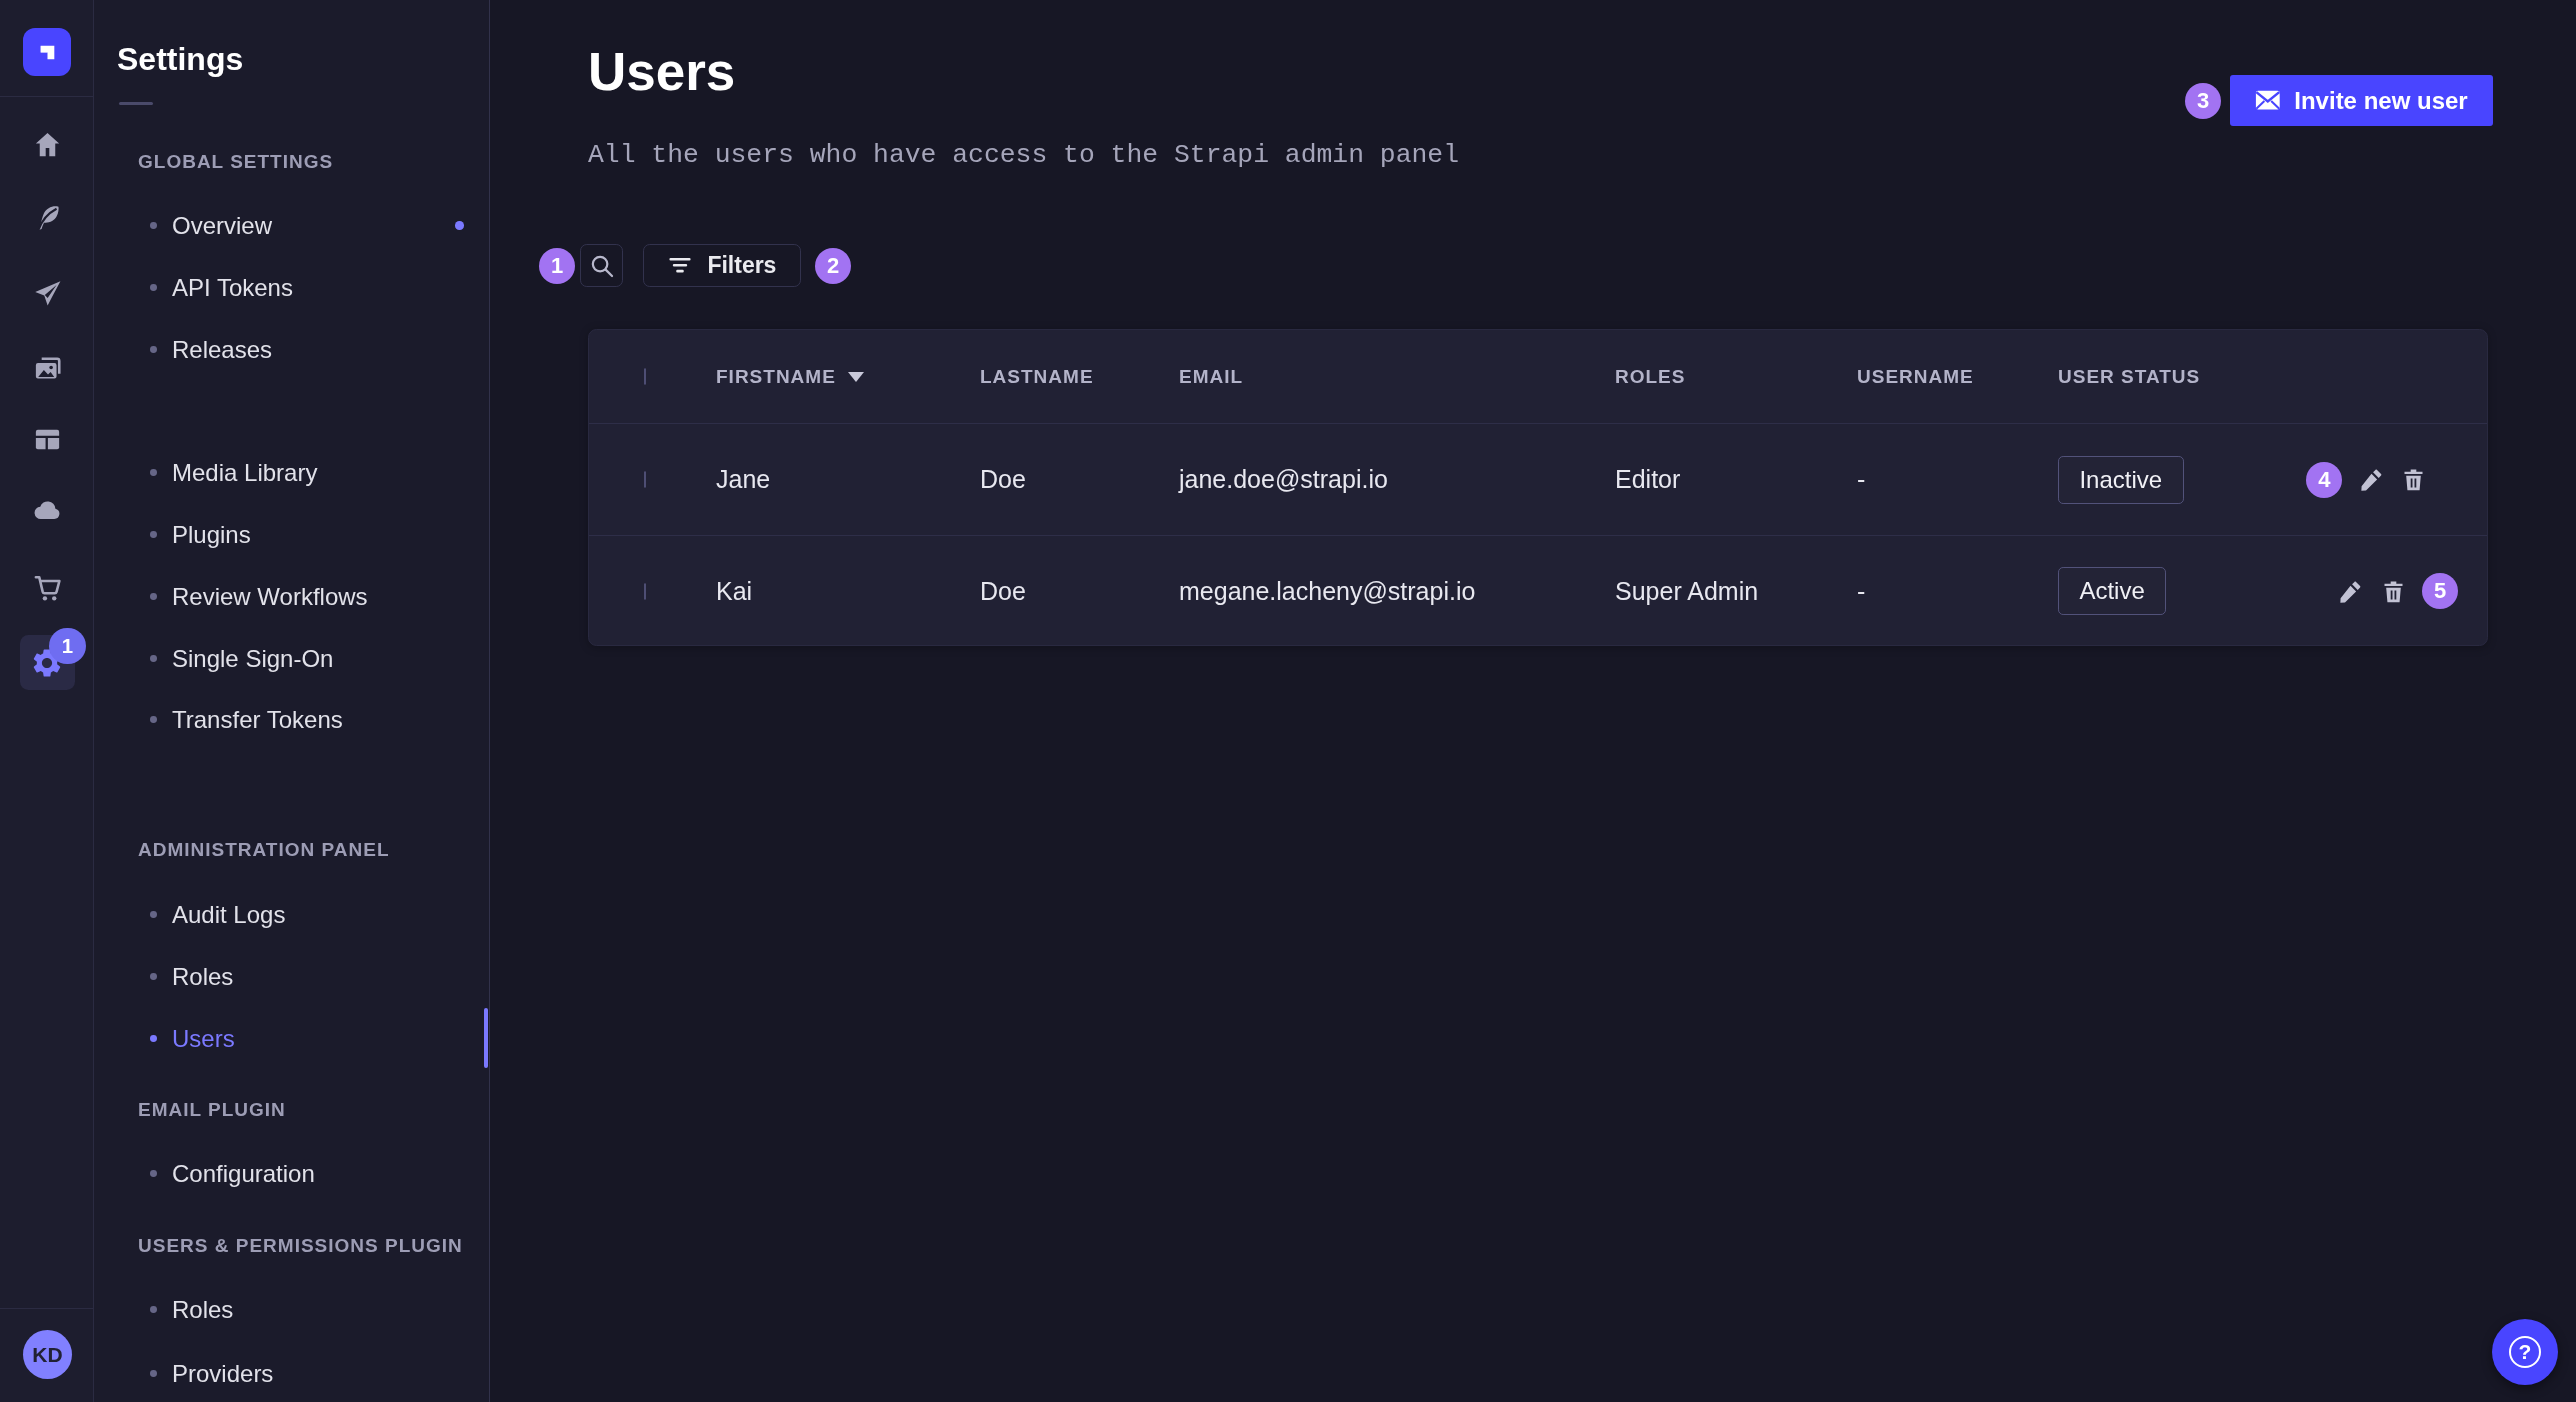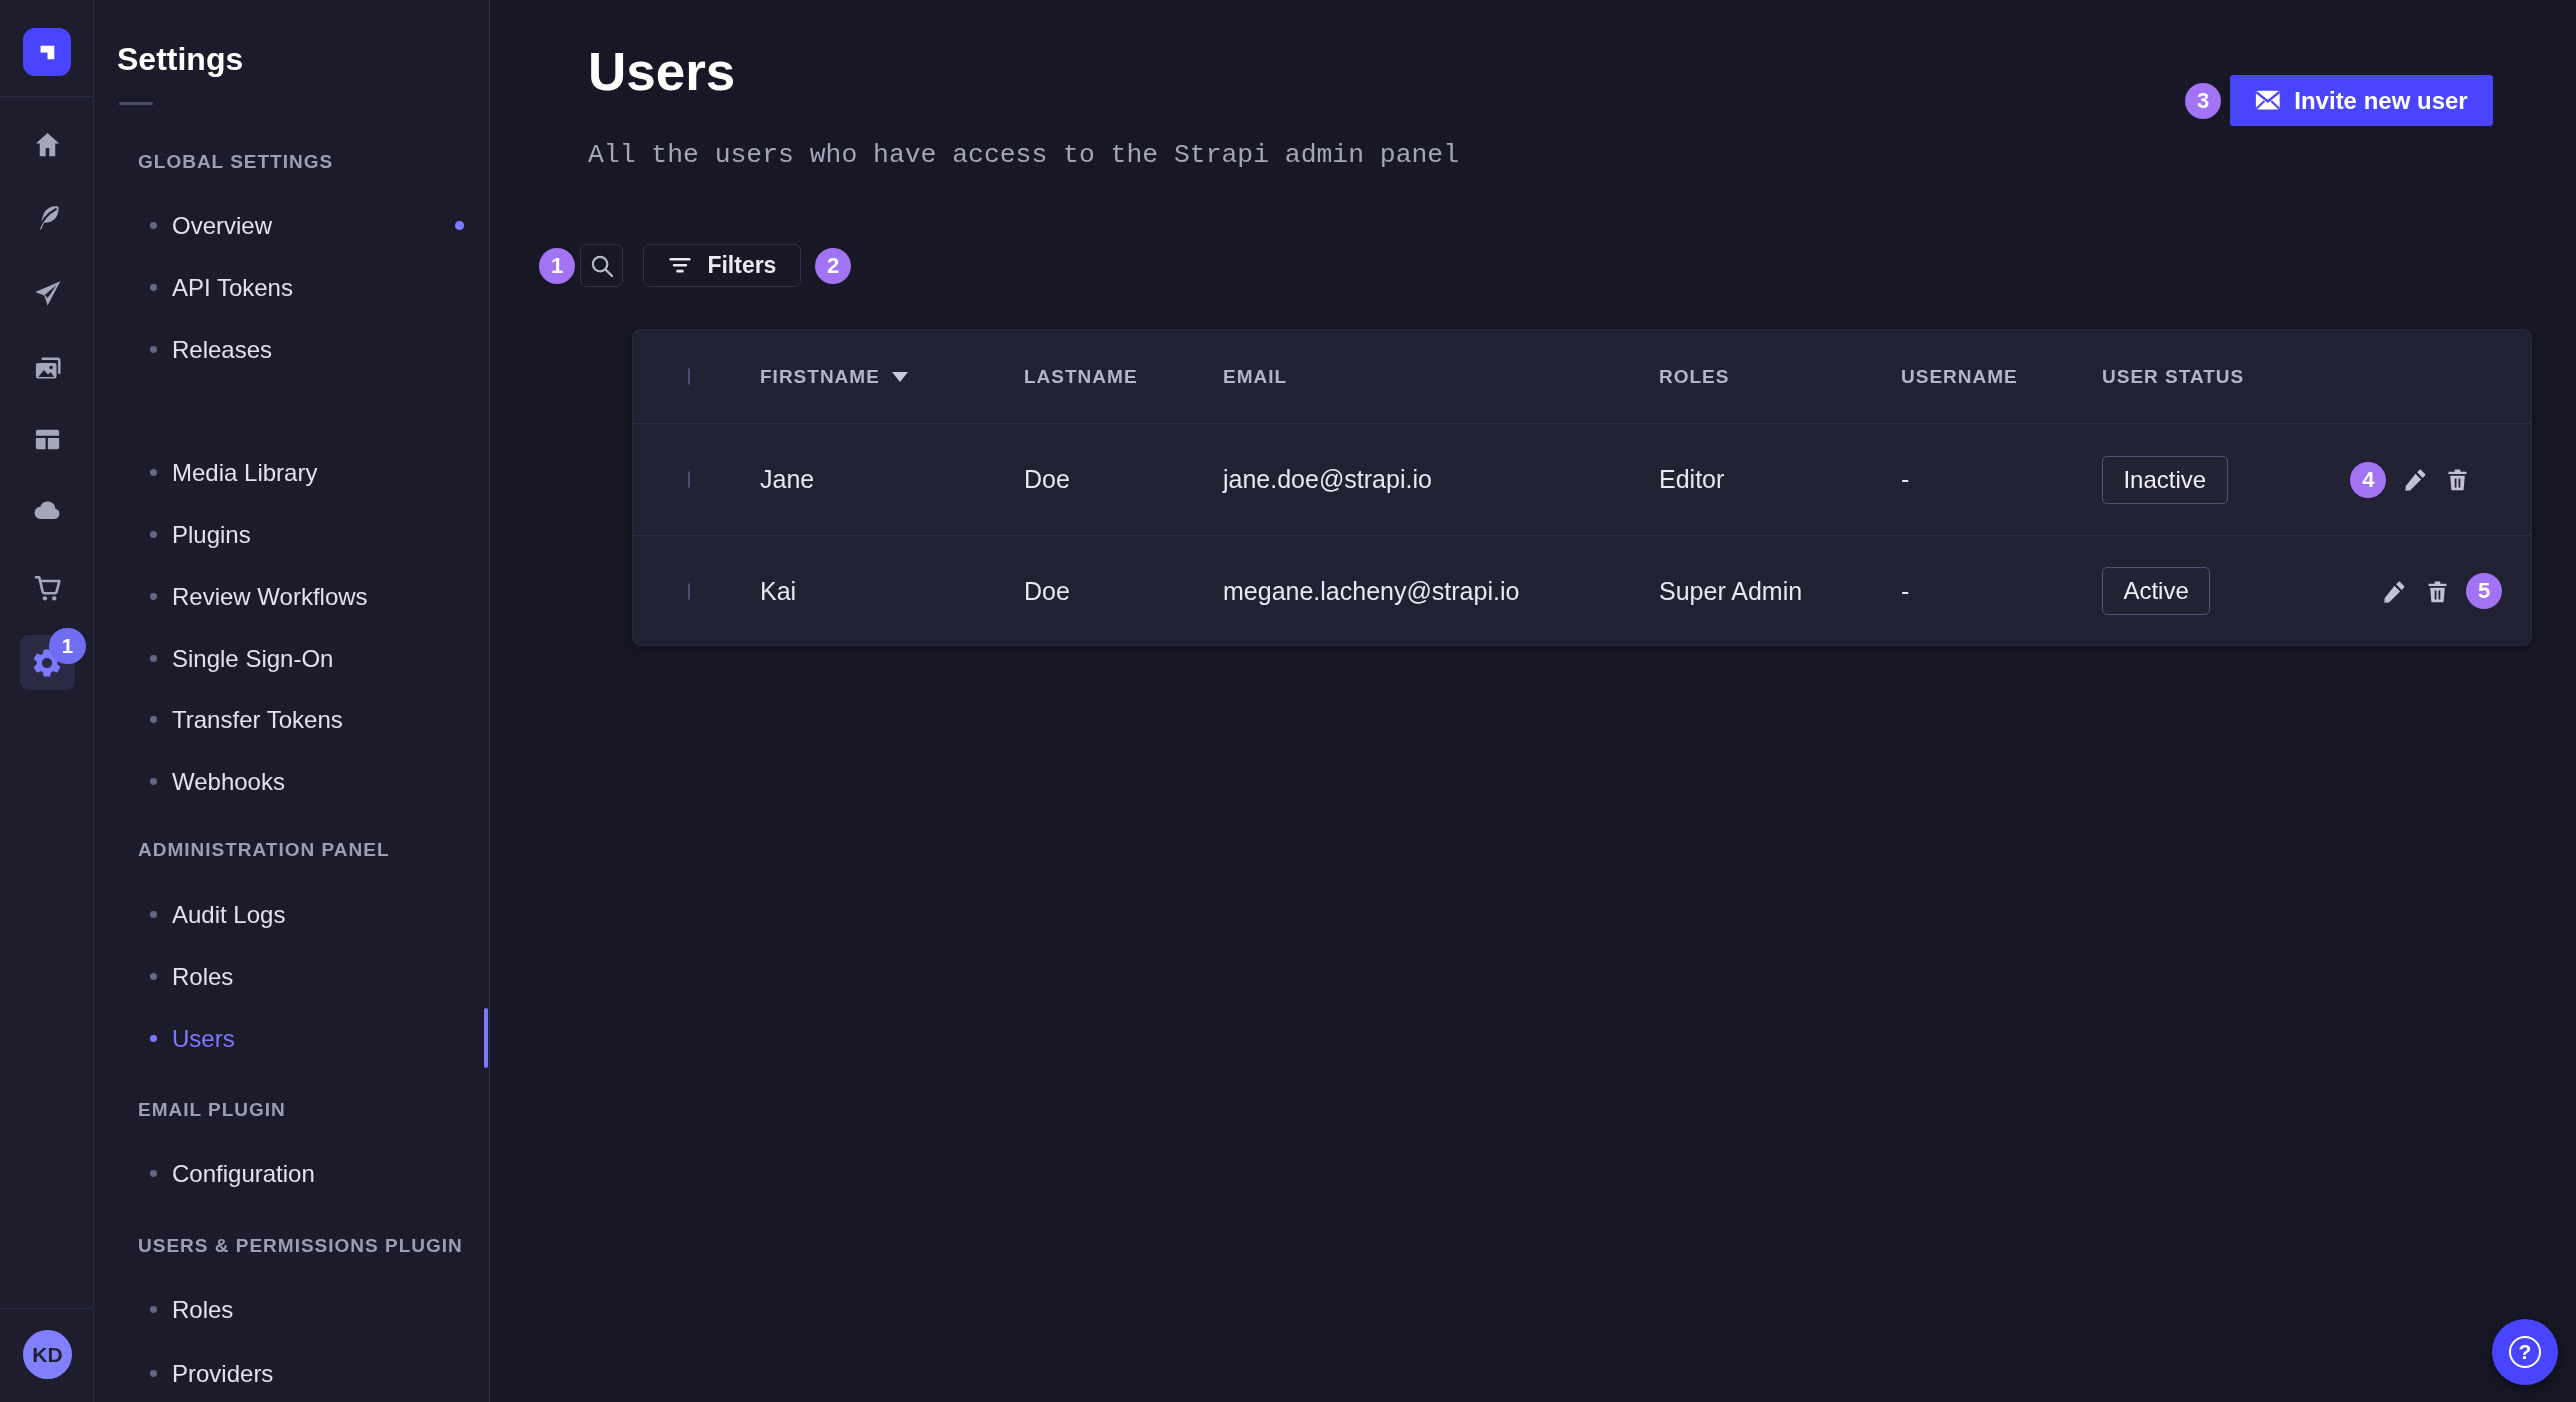--- a/index.html
+++ b/index.html
@@ -54,21 +54,21 @@
           display:flex; align-items:center; justify-content:center; cursor:pointer; margin-left:5.1px; }
   .btn-filters { height:43px; padding:0 24px; margin-left:20px; border:0.9px solid #32324d; border-radius:6.8px; background:transparent;
           color:#eaeaef; font-size:23px; font-weight:600; font-family:inherit; display:flex; align-items:center; gap:15.3px; cursor:pointer; }
 
   .num-badge { min-width:36px; width:36px; height:36px; border-radius:50%; background:#a273f2; color:#fff;
           font-size:22px; font-weight:700; display:flex; align-items:center; justify-content:center; }
   .num-badge.toolbar-right { margin-left:13.6px; }
 
   
   .card { position:absolute; left:98px; top:329px; width:1900px; height:317px; background:#212134;
-          border:0.9px solid #292940; border-radius:8.5px; box-shadow:0 1.7px 8.5px rgba(0,0,0,.25);margin-left:44px; }
+          border:0.9px solid #292940; border-radius:8.5px; box-shadow:0 1.7px 8.5px rgba(0,0,0,.25); }
   .trow { display:grid; grid-template-columns:72px 264px 199px 436px 242px 201px 256px minmax(0,1fr);
           align-items:center; padding:0 60px 0 55px; }
   .thead { height:94px; border-bottom:0.9px solid #2e2e48; }
   .tbody-row { height:111px; }
   .tbody-row.second { border-top:0.9px solid #2e2e48; }
   .th { font-size:19px; font-weight:700; letter-spacing:1px; color:#b3b3c9; display:flex; align-items:center; gap:12px; }
   .td { font-size:25px; color:#e8e8f0; white-space:nowrap; }
   .caret { width:0; height:0; border-left:8.5px solid transparent; border-right:8.5px solid transparent; border-top:10.2px solid #c9c9da; }
   .checkbox { width:31px; height:37px; border:1.7px solid #4e4e74; border-radius:9.4px; background:transparent; cursor:pointer; }
   .status-badge { display:inline-flex; align-items:center; justify-content:center; height:48px; padding:0 20.4px;
@@ -181,24 +181,20 @@
     <span class="bullet"></span>
     <span class="lbl">Review Workflows</span>
   </div>
   <div class="nav-item" style="top:628px">
     <span class="bullet"></span>
     <span class="lbl">Single Sign-On</span>
   </div>
   <div class="nav-item" style="top:689px">
     <span class="bullet"></span>
     <span class="lbl">Transfer Tokens</span>
-  </div>
-  <div class="nav-item" style="top:751px">
-    <span class="bullet"></span>
-    <span class="lbl">Webhooks</span>
   </div>
 
   <div class="nav-label" style="top:837px">ADMINISTRATION PANEL</div>
 
   <div class="nav-item" style="top:884px">
     <span class="bullet"></span>
     <span class="lbl">Audit Logs</span>
   </div>
   <div class="nav-item" style="top:946px">
     <span class="bullet"></span>

